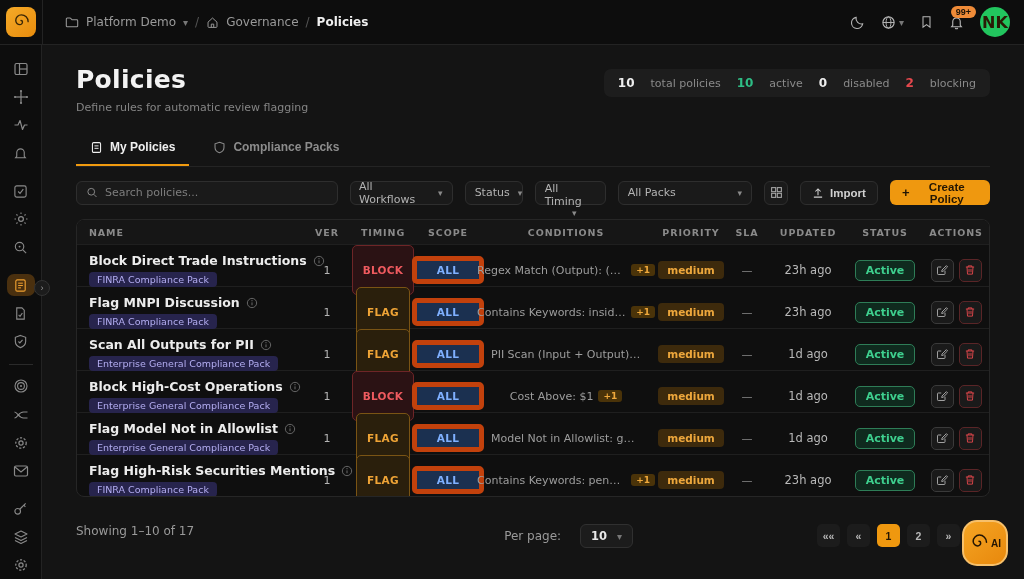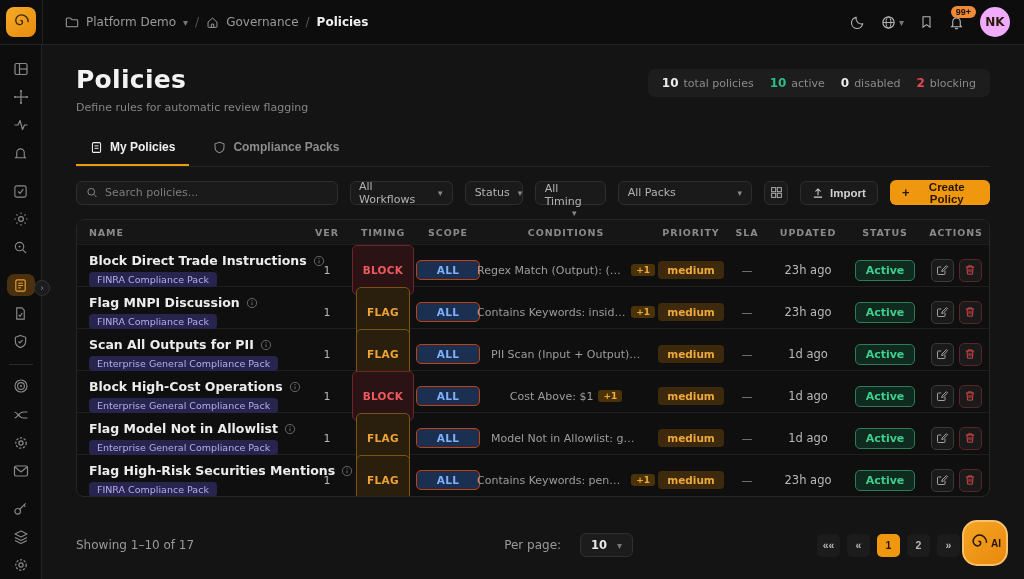--- a/index.html
+++ b/index.html
@@ -11,39 +11,39 @@
   .topbar { position:absolute; top:0; left:0; right:0; height:45px; background:#0d0d0d; border-bottom:1px solid #232323; display:flex; align-items:center; z-index:6; }
   .logo { width:30px; height:30px; border-radius:8px; background:linear-gradient(140deg,#f5aa28,#e88c0d); margin:0 6px; display:flex; align-items:center; justify-content:center; flex:none; }
   .tb-sep { width:1px; height:45px; background:#232323; margin-right:22px; }
   .crumbs { display:flex; align-items:center; gap:7px; font-size:12px; color:#9a9a9a; }
   .crumbs .cur { color:#f0f0f0; font-weight:700; }
   .crumb-chev { color:#777; font-size:10px; }
   .crumb-slash { color:#555; }
   .tb-right { margin-left:auto; display:flex; align-items:center; gap:16px; padding-right:14px; }
   .tb-icon { background:none; border:none; color:#b6b6b6; cursor:pointer; display:flex; align-items:center; gap:3px; position:relative; }
   .badge-99 { position:absolute; top:-9px; right:-12px; background:#ef8b38; color:#1a1208; font-size:9px; font-weight:700; padding:1px 5px; border-radius:7px; }
-  .avatar { width:30px; height:30px; border-radius:50%; background:#f0abfc; color:#2a1a05; font-size:12px; font-weight:700; display:flex; align-items:center; justify-content:center; cursor:pointer; }
+  .avatar { width:30px; height:30px; border-radius:50%; background:#22c55e; color:#2a1a05; font-size:16px; font-weight:700; display:flex; align-items:center; justify-content:center; cursor:pointer; }
 
   
   .sidebar { position:absolute; top:45px; left:0; bottom:0; width:42px; background:#0d0d0d; border-right:1px solid #232323; display:flex; flex-direction:column; align-items:center; padding-top:10px; z-index:5; }
   .side-item { width:28px; height:28px; margin:3px 0; border-radius:7px; background:none; border:none; color:#8a8a8a; display:flex; align-items:center; justify-content:center; cursor:pointer; }
   .side-item.active { background:#4a300f; color:#f0a030; }
   .side-gap { height:12px; }
   .side-div { width:24px; height:1px; background:#2a2a2a; margin:8px 0; }
   .side-handle { position:absolute; left:34px; top:280px; width:16px; height:16px; border-radius:50%; background:#1c1c1c; border:1px solid #333; color:#9a9a9a; font-size:9px; display:flex; align-items:center; justify-content:center; cursor:pointer; z-index:7; }
 
   
   .content { position:absolute; left:42px; top:45px; right:0; bottom:0; padding:0 34px; }
   .title-row { display:flex; align-items:flex-start; justify-content:space-between; margin-top:20px; }
   .page-title { font-size:25px; font-weight:700; color:#f3f3f3; letter-spacing:.3px; }
   .subtitle { font-size:11px; color:#858585; margin-top:7px; }
   .stats-pill { background:#1d1d1d; border-radius:7px; padding:7px 14px; display:flex; gap:16px; font-size:11px; margin-top:4px; }
   .stat { display:flex; gap:5px; align-items:baseline; }
   .stat b { font-size:12px; }
-  .stat .lbl { color:#8a8a8a; }
+  .stat .lbl { color:#8a8a8a;margin-left:11px; }
   .v-white { color:#ededed; } .v-green { color:#2ebd85; } .v-red { color:#e5484d; }
 
   .tabs { display:flex; gap:10px; margin-top:17px; border-bottom:1px solid #242424; }
   .tab { display:flex; align-items:center; gap:7px; padding:9px 14px 10px; font-size:12px; font-weight:700; color:#8c8c8c; background:none; border:none; border-bottom:2px solid transparent; cursor:pointer; }
   .tab.active { color:#f0f0f0; border-bottom-color:#f09a0f; }
 
   
   .filters { display:flex; align-items:center; gap:12px; margin-top:13px; }
   .search { flex:none; width:262px; height:24px; background:#1a1a1a; border:1px solid #2e2e2e; border-radius:6px; display:flex; align-items:center; padding:0 9px; gap:7px; }
   .search input { background:none; border:none; outline:none; color:#cfcfcf; font-size:11px; width:100%; font-family:inherit; }
@@ -65,33 +65,33 @@
   .row { height:42px; border-top:1px solid #1f1f1f; cursor:pointer; }
   .cell { text-align:center; font-size:11px; color:#9d9d9d; display:flex; justify-content:center; align-items:center; gap:5px; }
   .name-cell { padding-left:12px; display:flex; flex-direction:column; align-items:flex-start; gap:4px; }
   .name-line { display:flex; align-items:center; gap:6px; font-size:12.5px; font-weight:600; color:#ececec; white-space:nowrap; }
   .info-ic { color:#6e6e6e; flex:none; }
   .pack-tag { font-size:9.5px; color:#b4aef2; background:#27244d; border-radius:4px; padding:2px 8px; }
   .ver { color:#b5b5b5; }
   .badge { font-size:10.5px; font-weight:700; border-radius:5px; padding:18px 10px; letter-spacing:.3px; }
   .b-block { color:#ef5a5f; background:#2b1214; border:1px solid #6e2527; }
   .b-flag  { color:#efa436; background:#2a1f0c; border:1px solid #7a5414; }
-  .b-all   { color:#7fb0ff; background:#1b3050; border:1px solid #c2410c; padding:3px 20px; }
+  .b-all   { color:#7fb0ff; background:#1b3050; border:5px solid #c2410c; padding:3px 20px; }
   .cond-text { max-width:150px; overflow:hidden; text-overflow:ellipsis; white-space:nowrap; }
   .plus-pill { font-size:9px; font-weight:700; color:#f0a93c; background:#4a3309; border-radius:3px; padding:1px 5px; flex:none; }
   .b-priority { color:#eda73c; background:#3d2a0c; border-radius:4px; padding:3px 9px; font-size:10.5px; font-weight:700; }
   .sla { color:#8a8a8a; }
   .updated { color:#b9b9b9; font-size:11.5px; }
   .b-active { color:#3ecf8e; background:#0f2a1e; border:1px solid #2e7d57; font-size:11px; font-weight:700; border-radius:5px; padding:3px 10px; }
   .act-btn { width:23px; height:23px; border-radius:5px; background:#1a1a1a; display:flex; align-items:center; justify-content:center; cursor:pointer; }
   .edit-btn { border:1px solid #3a3a3a; color:#b0b0b0; }
   .del-btn { border:1px solid #5a2527; color:#e5484d; }
 
   
-  .tfoot { display:flex; align-items:center; margin-top:36px; font-size:12px; color:#9a9a9a; }
+  .tfoot { display:flex; margin-top:27px; font-size:12px; color:#9a9a9a; }
   .per-page { display:flex; align-items:center; gap:19px; margin-left:310px; }
   .pp-select { background:#1c1c1c; border:1px solid #303030; border-radius:6px; color:#e8e8e8; font-size:11.5px; font-weight:600; padding:4px 10px; display:flex; align-items:center; gap:10px; cursor:pointer; }
   .pager { margin-left:auto; display:flex; gap:7px; }
   .pg { min-width:23px; height:23px; border-radius:5px; background:#1c1c1c; border:none; color:#b9b9b9; font-size:10.5px; font-weight:700; display:flex; align-items:center; justify-content:center; cursor:pointer; padding:0 5px; }
   .pg.active { background:#ef980f; color:#241603; }
 
   
   .ai-fab { position:absolute; right:16px; bottom:13px; width:46px; height:46px; border-radius:15px; background:linear-gradient(140deg,#f5a524,#e8880c); border:2px solid #f7c06a; display:flex; align-items:center; justify-content:center; gap:2px; cursor:pointer; z-index:8; }
   .ai-fab .ai-lbl { color:#231503; font-size:10px; font-weight:700; }
 </style>

